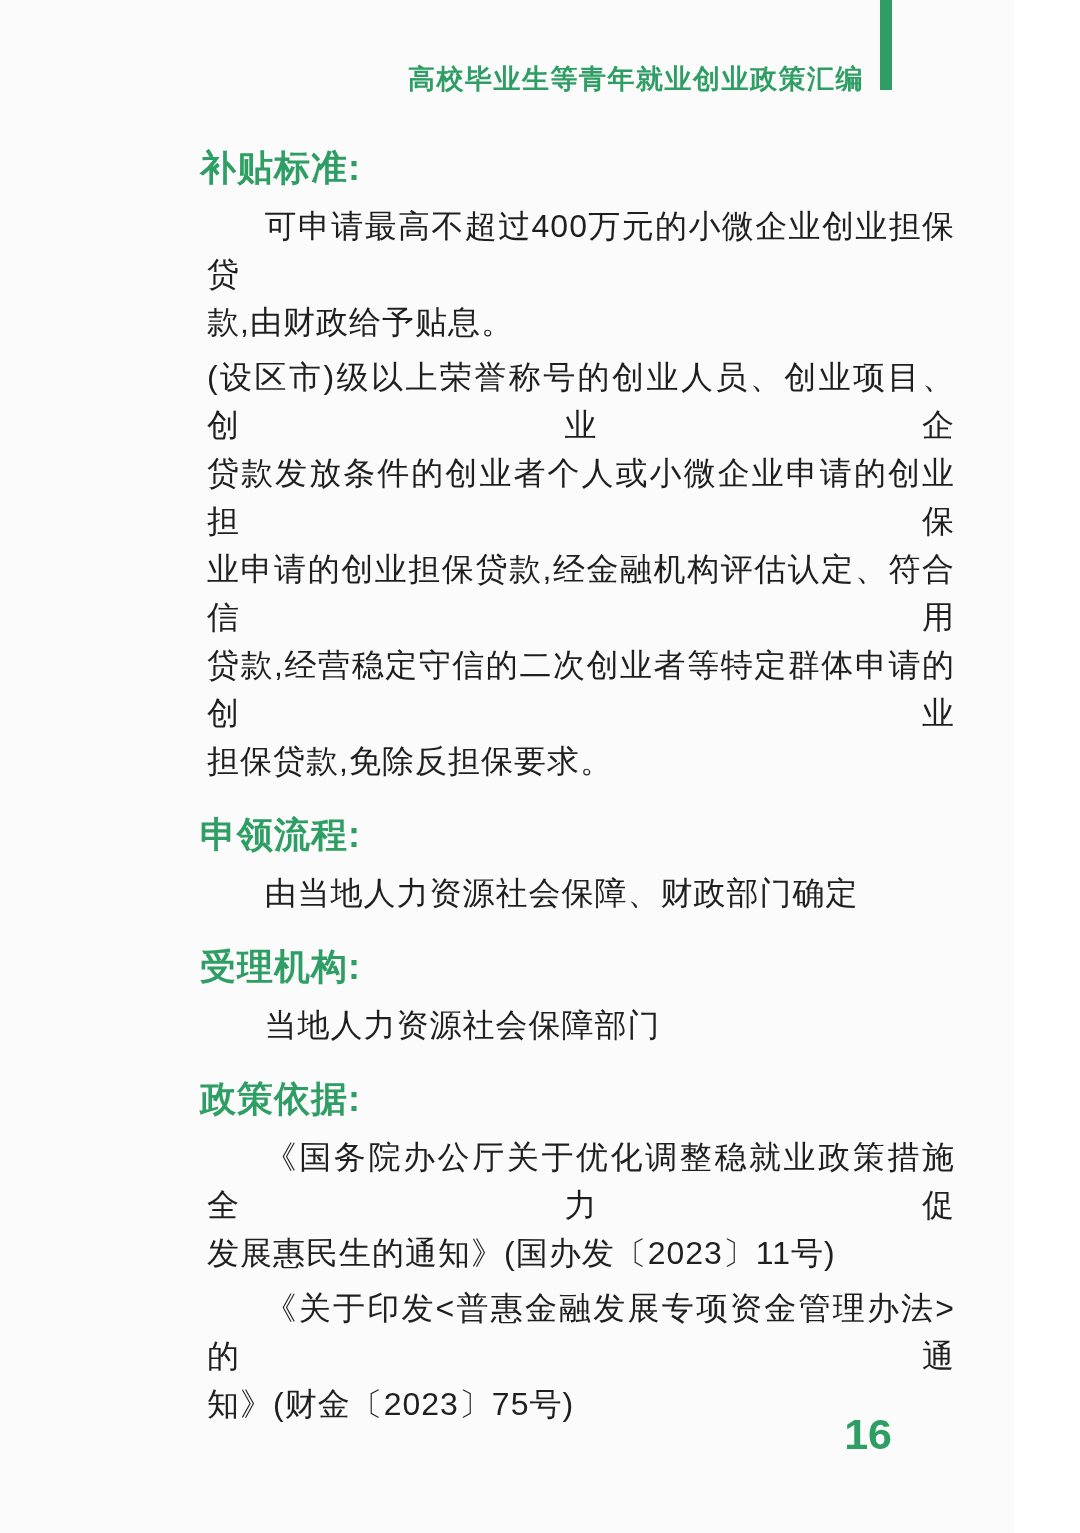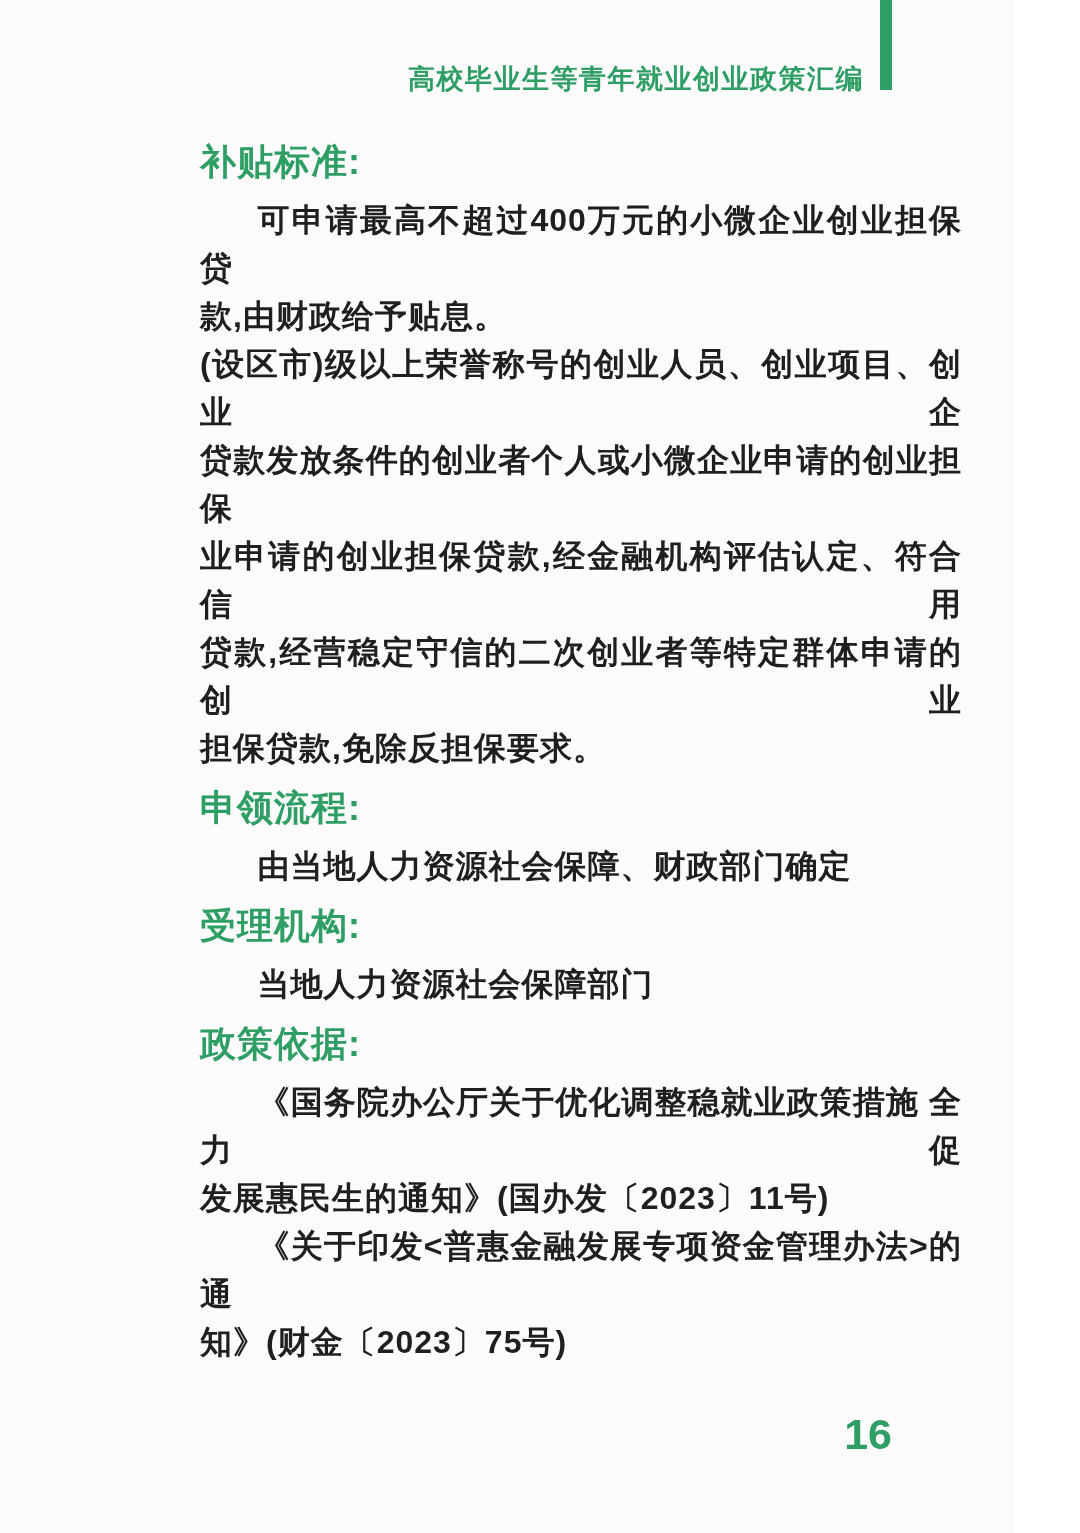--- a/index.html
+++ b/index.html
@@ -46,27 +46,27 @@
     width: 762px;
     color: var(--body-text);
     font-size: 32px;
   }
 
   .heading {
     color: var(--green);
     font-size: 36px;
     font-weight: bold;
     line-height: 48px;
-    margin-top: 12px;
+    margin-top: 26px;
     margin-bottom: 10px;
     letter-spacing: 1px;
   }
-  .heading:first-child { margin-top: 5px; }
+  .heading:first-child { margin-top: 11px; }
 
-  .paragraph { margin: 0; font-weight: bold; }
+  .paragraph { margin: 7px; }
 
   .line {
     line-height: 48px;
     letter-spacing: 1px;
     text-align: justify;
   }
   .line.fill { text-align-last: justify; }
   .line.first { text-indent: 1.8em; }
 
   .page-number {

